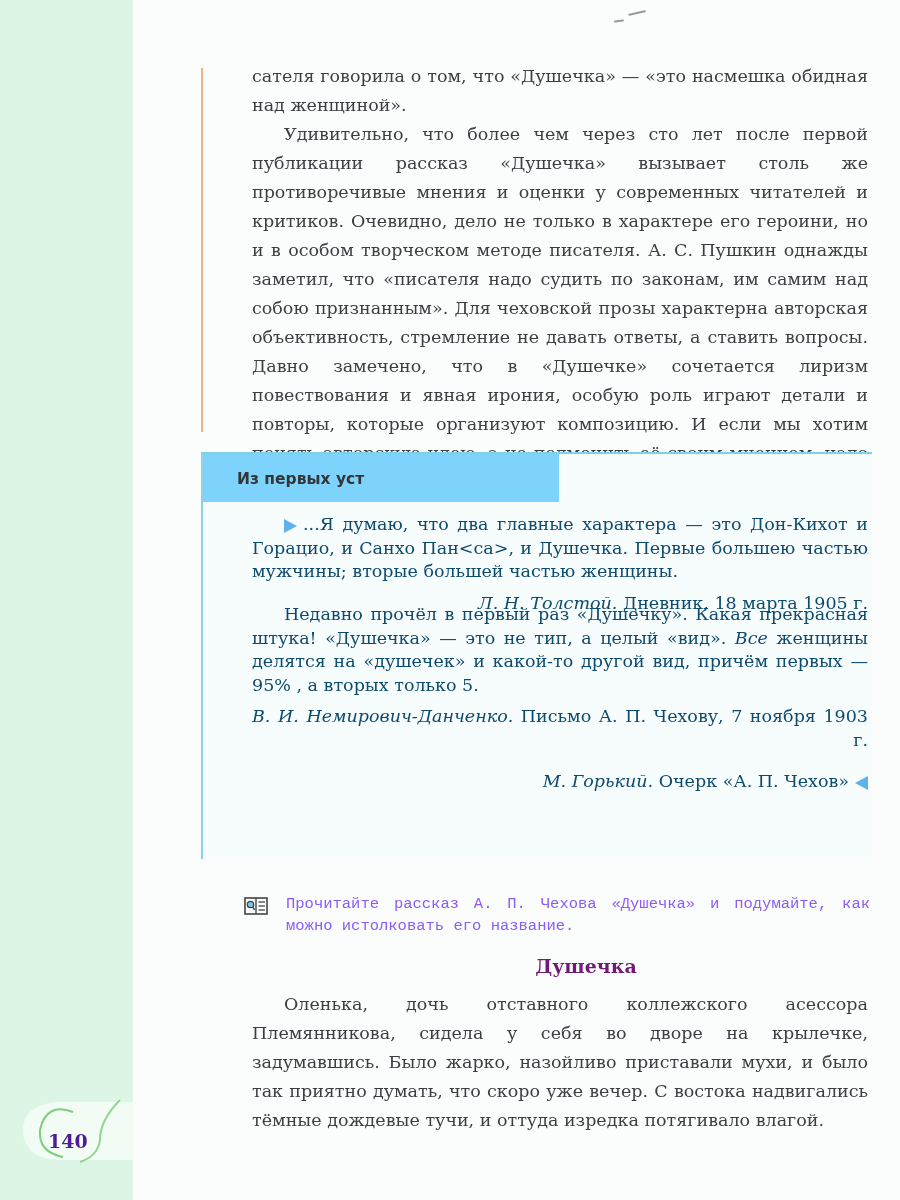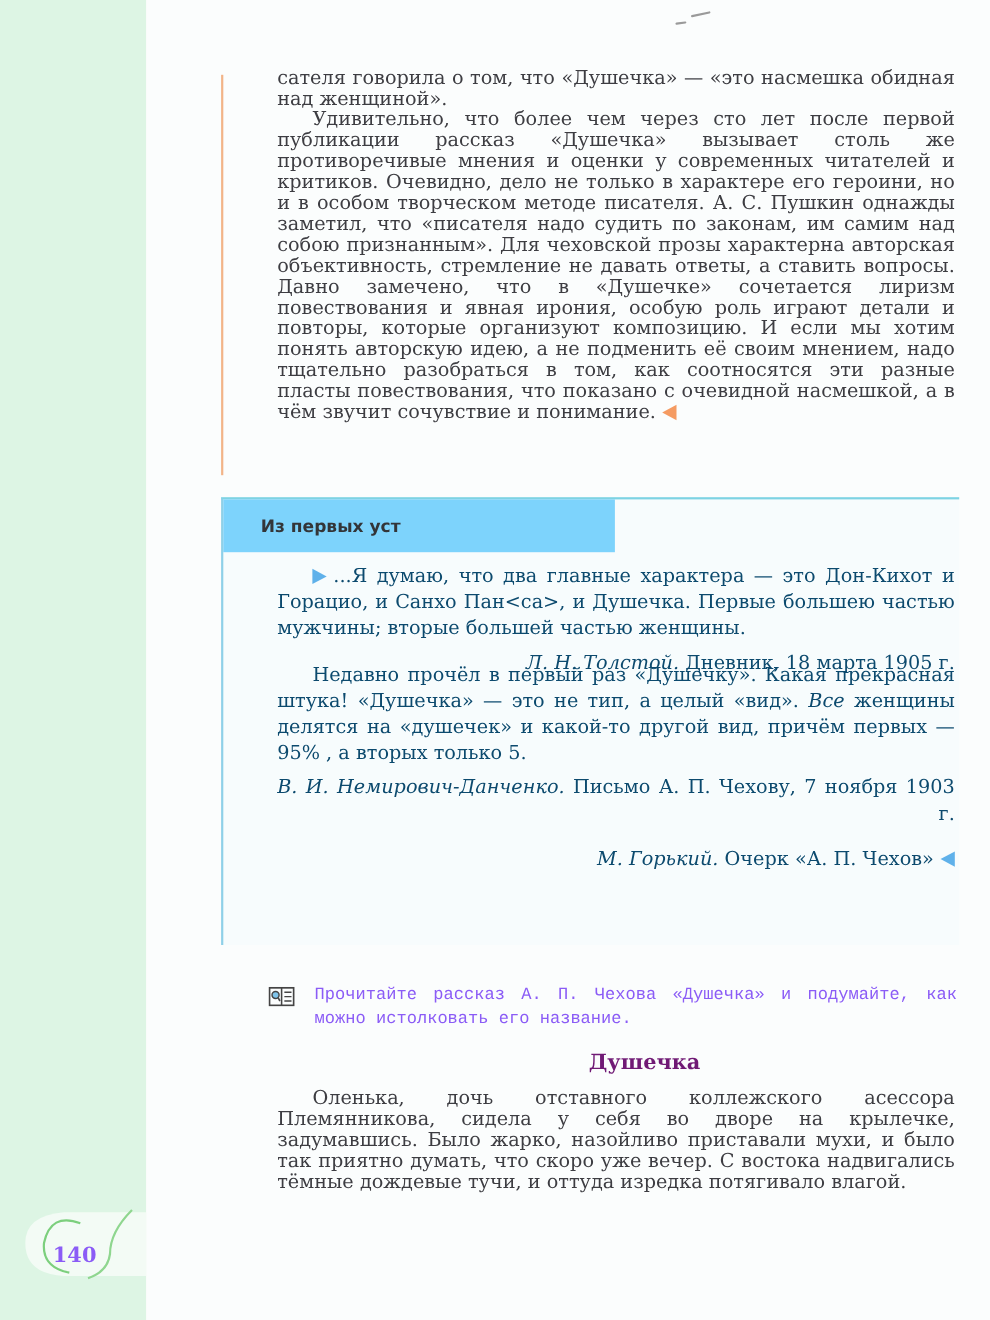--- a/index.html
+++ b/index.html
@@ -15,21 +15,21 @@
   }
   .page {
     position: absolute; left: 133px; top: 0; width: 767px; height: 1200px;
     background: #fbfdfd;
   }
   .smudge { position: absolute; left: 628px; top: 10px; width: 40px; height: 6px; }
   .smudge span { position: absolute; background: #9a9a9a; height: 2px; border-radius: 1px; }
 
   .text-block {
     position: absolute; left: 252px; width: 616px;
-    font-size: 17.5px; line-height: 19px;
+    font-size: 17.5px; line-height: 29px;
     text-align: justify; color: #3d3d42;
   }
   .text-block p { margin: 0; }
   .indent { text-indent: 32px; }
   .orange-rule {
     position: absolute; left: 201px; top: 68px; width: 2px; height: 364px;
     background: #f2b488;
   }
   .tri-left-orange {
     display: inline-block; width: 0; height: 0; vertical-align: middle;
@@ -83,21 +83,21 @@
     text-align: center; padding-left: 240px; box-sizing: border-box;
     font-weight: bold; font-size: 19px; color: #701a75;
   }
   .story-text { top: 990px; }
 
   .page-number-wrap {
     position: absolute; left: 18px; top: 1090px; width: 115px; height: 80px;
   }
   .page-number {
     position: absolute; left: 30px; top: 40px;
-    font-size: 19px; font-weight: bold; color: #8b5cf6;
+    font-size: 19px; font-weight: bold; color: #4c1d95;
     font-family: "DejaVu Serif", "Liberation Serif", serif;
   }
 </style>
 </head>
 <body>
 
 <div class="margin-strip"></div>
 <div class="page"></div>
 
 <div class="smudge">

